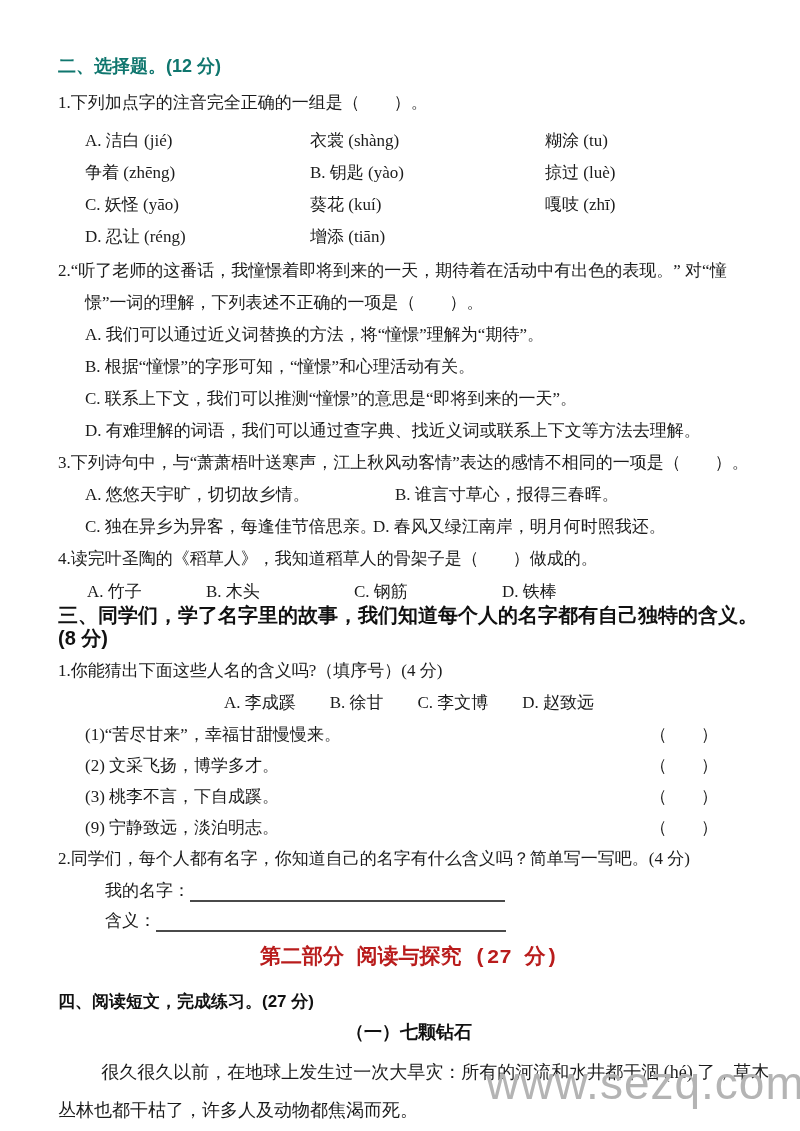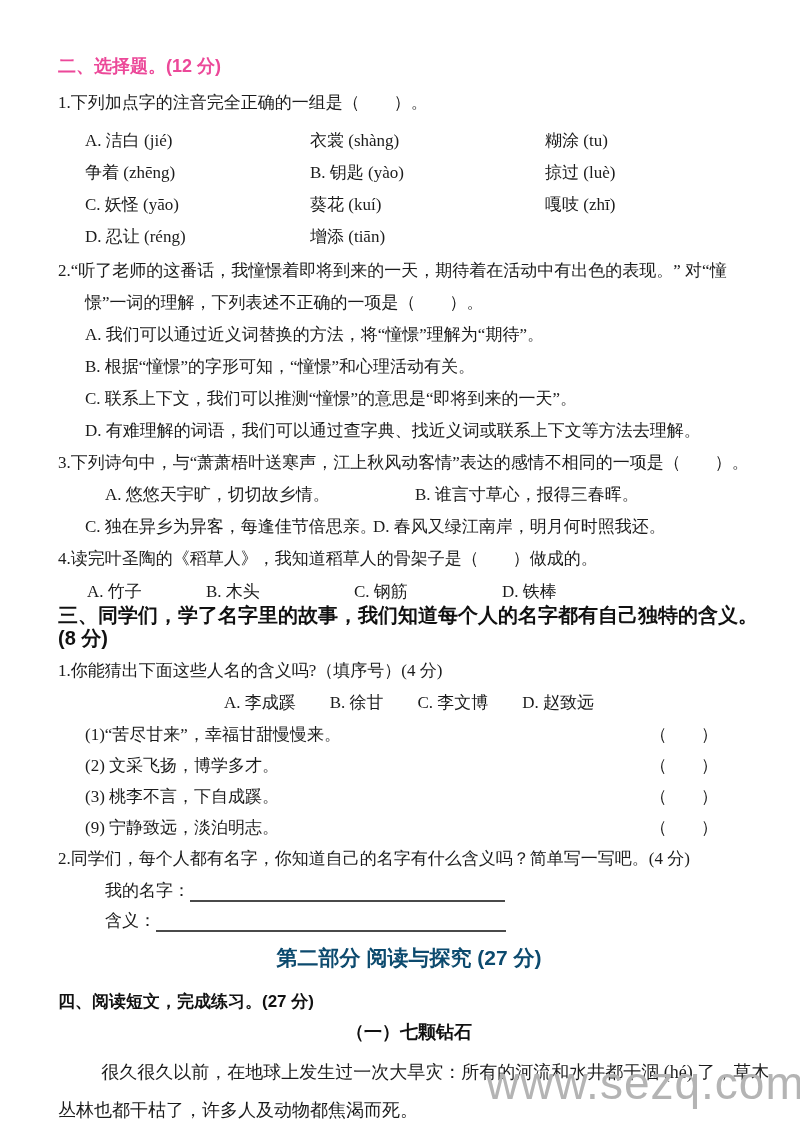--- a/index.html
+++ b/index.html
@@ -13,35 +13,35 @@
     overflow: hidden;
     font-family: "Liberation Serif", "DejaVu Serif", serif;
     color: #1b1b1b;
     font-size: 17px;
   }
   .h-sec {
     font-family: "Liberation Sans", "DejaVu Sans", sans-serif;
     font-weight: bold;
     font-size: 18px;
     line-height: 23px;
-    color: #ec4899;
+    color: #0f766e;
     margin: 0 0 14px 0;
   }
   .stem { line-height: 21px; margin: 0 0 17px 0; padding-left: 27px; text-indent: -27px; }
   .stem-tall { line-height: 32px; margin: 0; padding-left: 27px; text-indent: -27px; }
   .q1-grid {
     display: grid;
     grid-template-columns: 225px 235px auto;
     row-gap: 11px;
     line-height: 21px;
     margin: 0 0 8px 27px;
   }
   .opt-line { line-height: 32px; margin-left: 27px; white-space: nowrap; }
   .q3-row { display: flex; line-height: 32px; margin-left: 27px; white-space: nowrap; }
-  .q3-a { width: 310px; flex: 0 0 310px; margin-left: 20px; }
+  .q3-a { width: 310px; flex: 0 0 310px; }
   .q3-c { width: 288px; flex: 0 0 288px; }
   .q4-grid {
     display: grid;
     grid-template-columns: 119px 148px 148px auto;
     line-height: 21px;
     margin: 6px 0 2px 29px;
   }
   .h-sec3 {
     font-family: "Liberation Sans", "DejaVu Sans", sans-serif;
     font-weight: bold;
@@ -66,25 +66,25 @@
   .blank-row.meaning { margin-bottom: 12px; }
   .u-line {
     display: inline-block;
     border-bottom: 2px solid #4a4a4a;
     height: 1.05em;
     vertical-align: bottom;
   }
   .u-name { width: 315px; }
   .u-meaning { width: 350px; }
   .h-part2 {
-    font-family: Liberation Sans, sans-serif;
+    font-family: Liberation Mono, monospace;
     font-weight: bold;
     font-size: 21px;
     line-height: 27px;
-    color: #0c4a6e;
+    color: #b91c1c;
     text-align: center;
     margin: 12px 0 20px 0;
   }
   .h-sec4 {
     font-family: "Liberation Sans", "DejaVu Sans", sans-serif;
     font-weight: bold;
     font-size: 17px;
     line-height: 22px;
     color: #111;
     margin: 0 0 8px 0;

